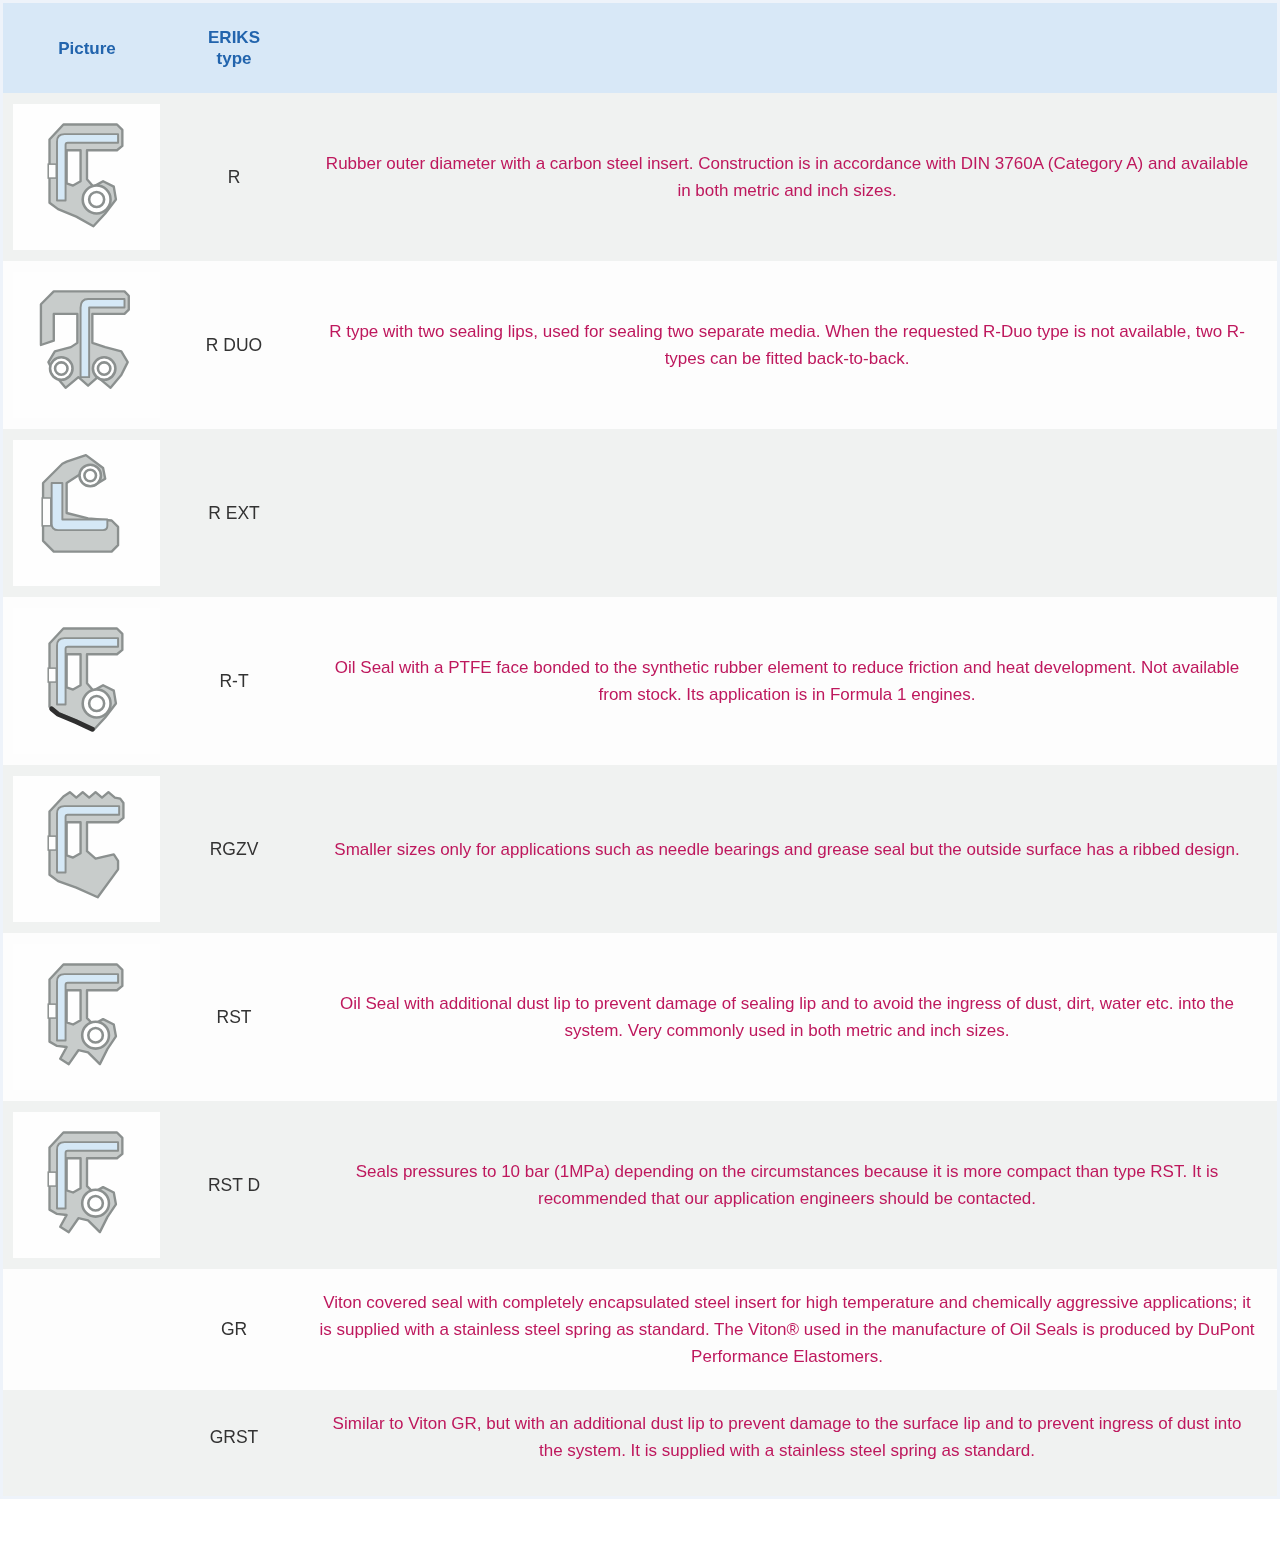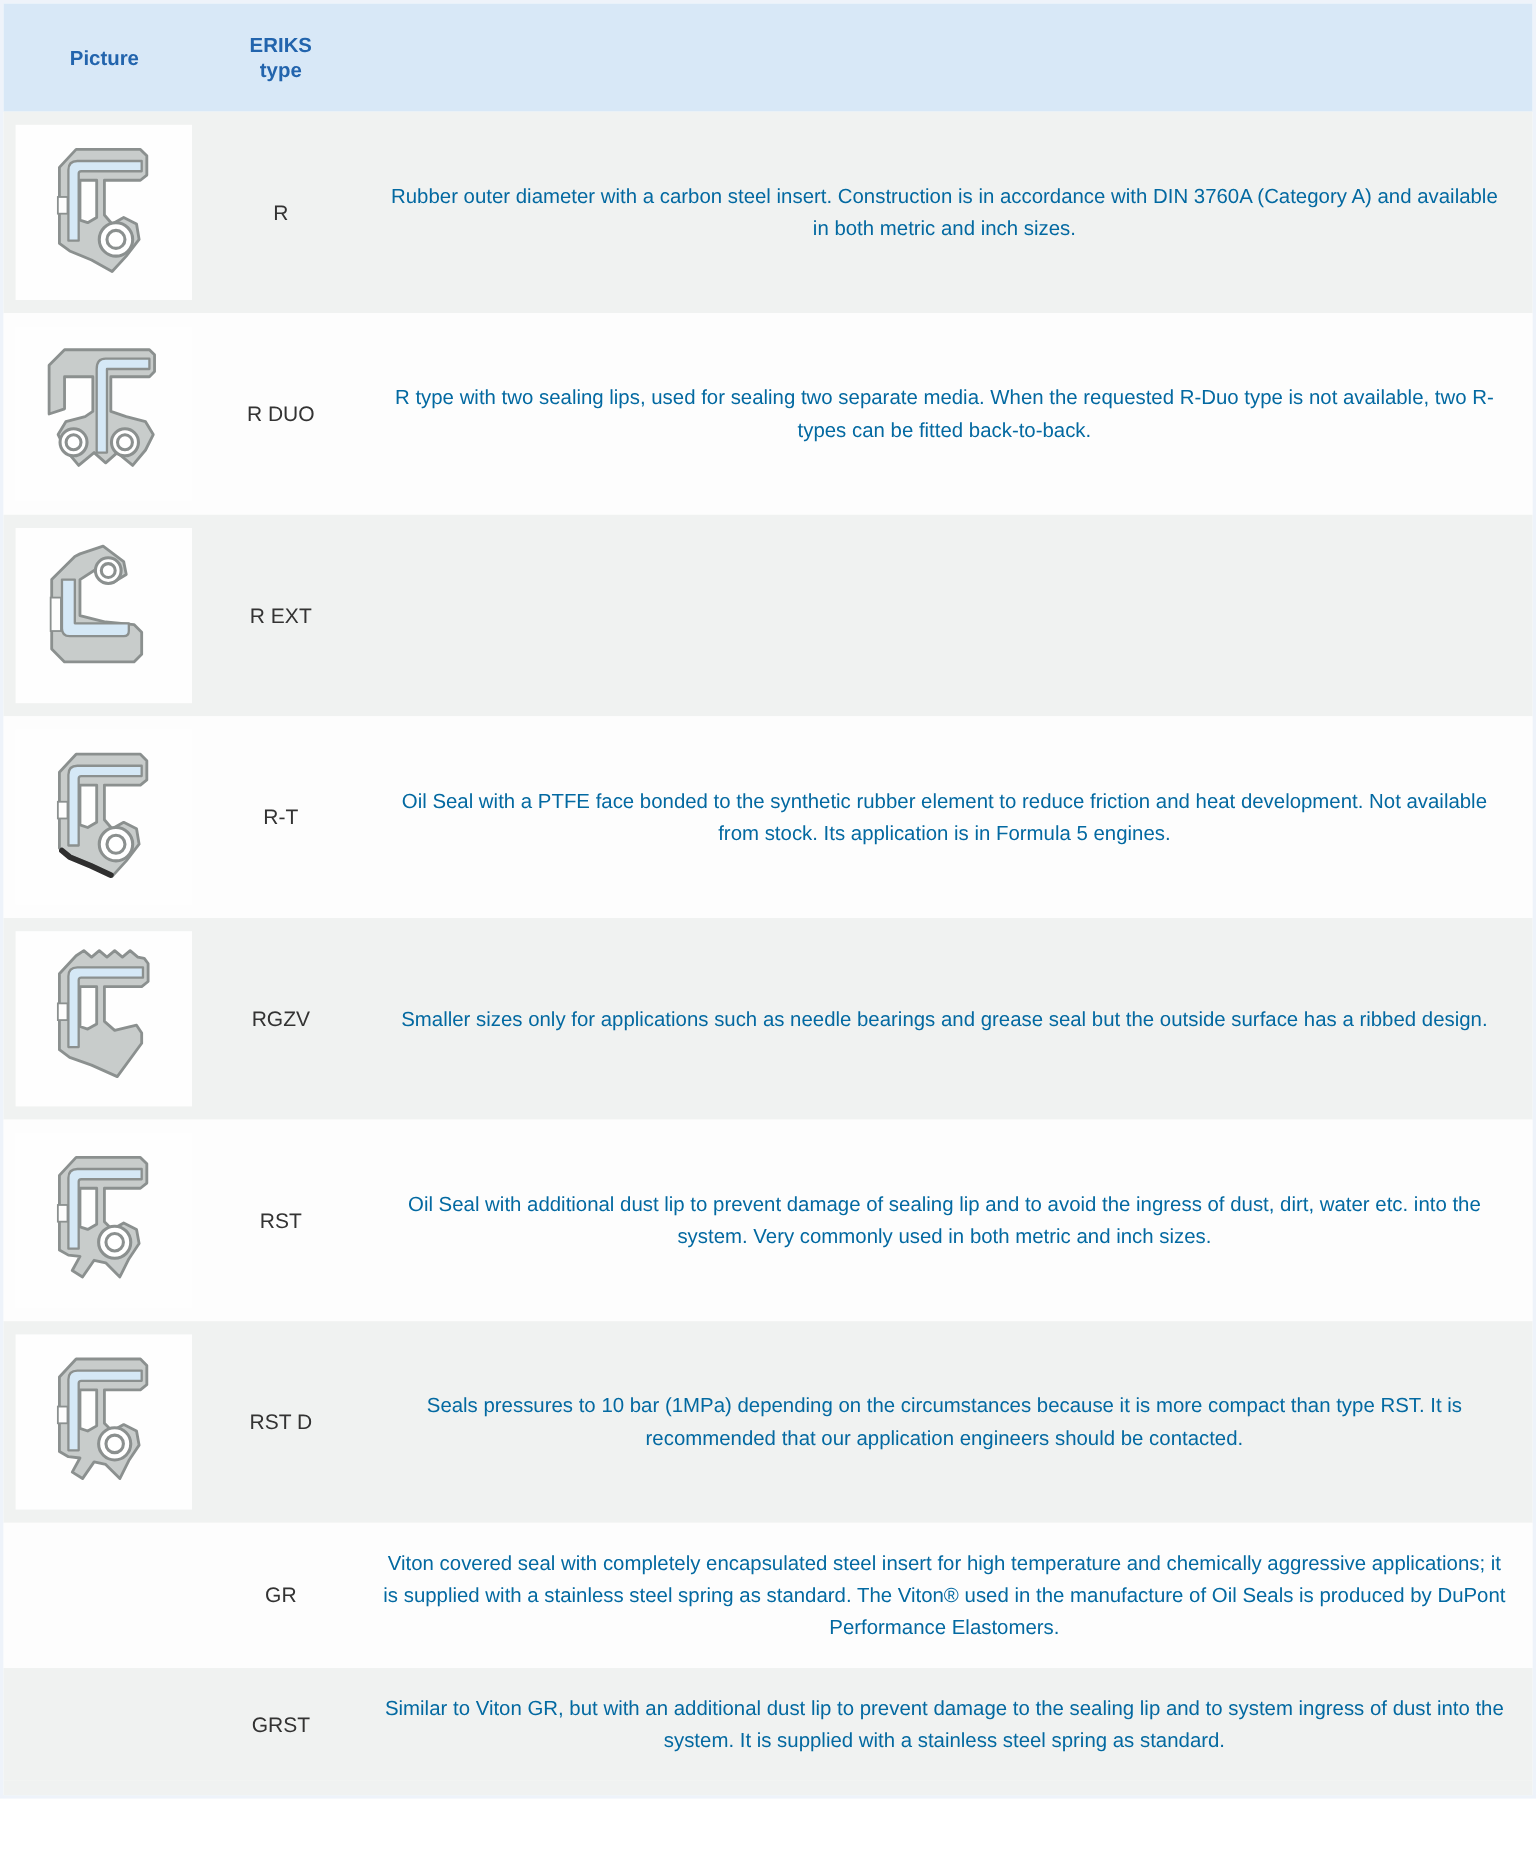--- a/index.html
+++ b/index.html
@@ -44,21 +44,21 @@
     display:flex; align-items:center; justify-content:center;
   }
   .seal-svg { width:118px; height:120px; }
 
   .type-cell {
     font-size:17.5px; color:#333; text-align:center; white-space:nowrap;
   }
   .desc-cell { padding:0 22px; }
   .desc-cell-inner {
     max-width:985px;
-    font-size:17px; line-height:27px; text-align:center; color:#0369a1;
+    font-size:17px; line-height:27px; text-align:center; color:#be185d;
   }
 
   .bottom-strip { height:12px; background:#f0f2f1; }
 
   
   .seal-body { fill:#c8cccb; stroke:#8b908f; stroke-width:2.2; stroke-linejoin:round; }
   .seal-blue { fill:#d5e8f6; stroke:#8b908f; stroke-width:1.8; stroke-linejoin:round; }
   .seal-ring { fill:#ffffff; stroke:#8b908f; stroke-width:2.4; }
   .seal-notch { fill:#fdfdfd; stroke:#8b908f; stroke-width:1.4; }
   .seal-ptfe { stroke:#2f2f2f; stroke-width:4.5; fill:none; stroke-linecap:round; }
@@ -169,21 +169,21 @@
       <div class="row">
     <div class="cell picture-cell">
       <div class="picture-box">
         <svg class="seal-svg" viewBox="0 0 110 112">
               <use href="#sym-seal-r-t" xlink:href="#sym-seal-r-t"></use>
             </svg>
       </div>
     </div>
     <div class="cell type-cell">R-T</div>
     <div class="cell desc-cell">
-      <div class="desc-cell-inner">Oil Seal with a PTFE face bonded to the synthetic rubber element to reduce friction and heat development. Not available from stock. Its application is in Formula 5 engines.</div>
+      <div class="desc-cell-inner">Oil Seal with a PTFE face bonded to the synthetic rubber element to reduce friction and heat development. Not available from stock. Its application is in Formula 1 engines.</div>
     </div>
   </div>
       <div class="row alt">
     <div class="cell picture-cell">
       <div class="picture-box">
         <svg class="seal-svg" viewBox="0 0 110 112">
               <use href="#sym-seal-rgzv" xlink:href="#sym-seal-rgzv"></use>
             </svg>
       </div>
     </div>
@@ -226,19 +226,19 @@
     <div class="cell desc-cell">
       <div class="desc-cell-inner">Viton covered seal with completely encapsulated steel insert for high temperature and chemically aggressive applications; it is supplied with a stainless steel spring as standard. The Viton® used in the manufacture of Oil Seals is produced by DuPont Performance Elastomers.</div>
     </div>
   </div>
       <div class="row alt no-pic">
     <div class="cell picture-cell">
       
     </div>
     <div class="cell type-cell">GRST</div>
     <div class="cell desc-cell">
-      <div class="desc-cell-inner">Similar to Viton GR, but with an additional dust lip to prevent damage to the sealing lip and to system ingress of dust into the system. It is supplied with a stainless steel spring as standard.</div>
+      <div class="desc-cell-inner">Similar to Viton GR, but with an additional dust lip to prevent damage to the surface lip and to prevent ingress of dust into the system. It is supplied with a stainless steel spring as standard.</div>
     </div>
   </div>
     </div>
 
   <div class="bottom-strip"></div>
 </div>
 
 </body></html>

